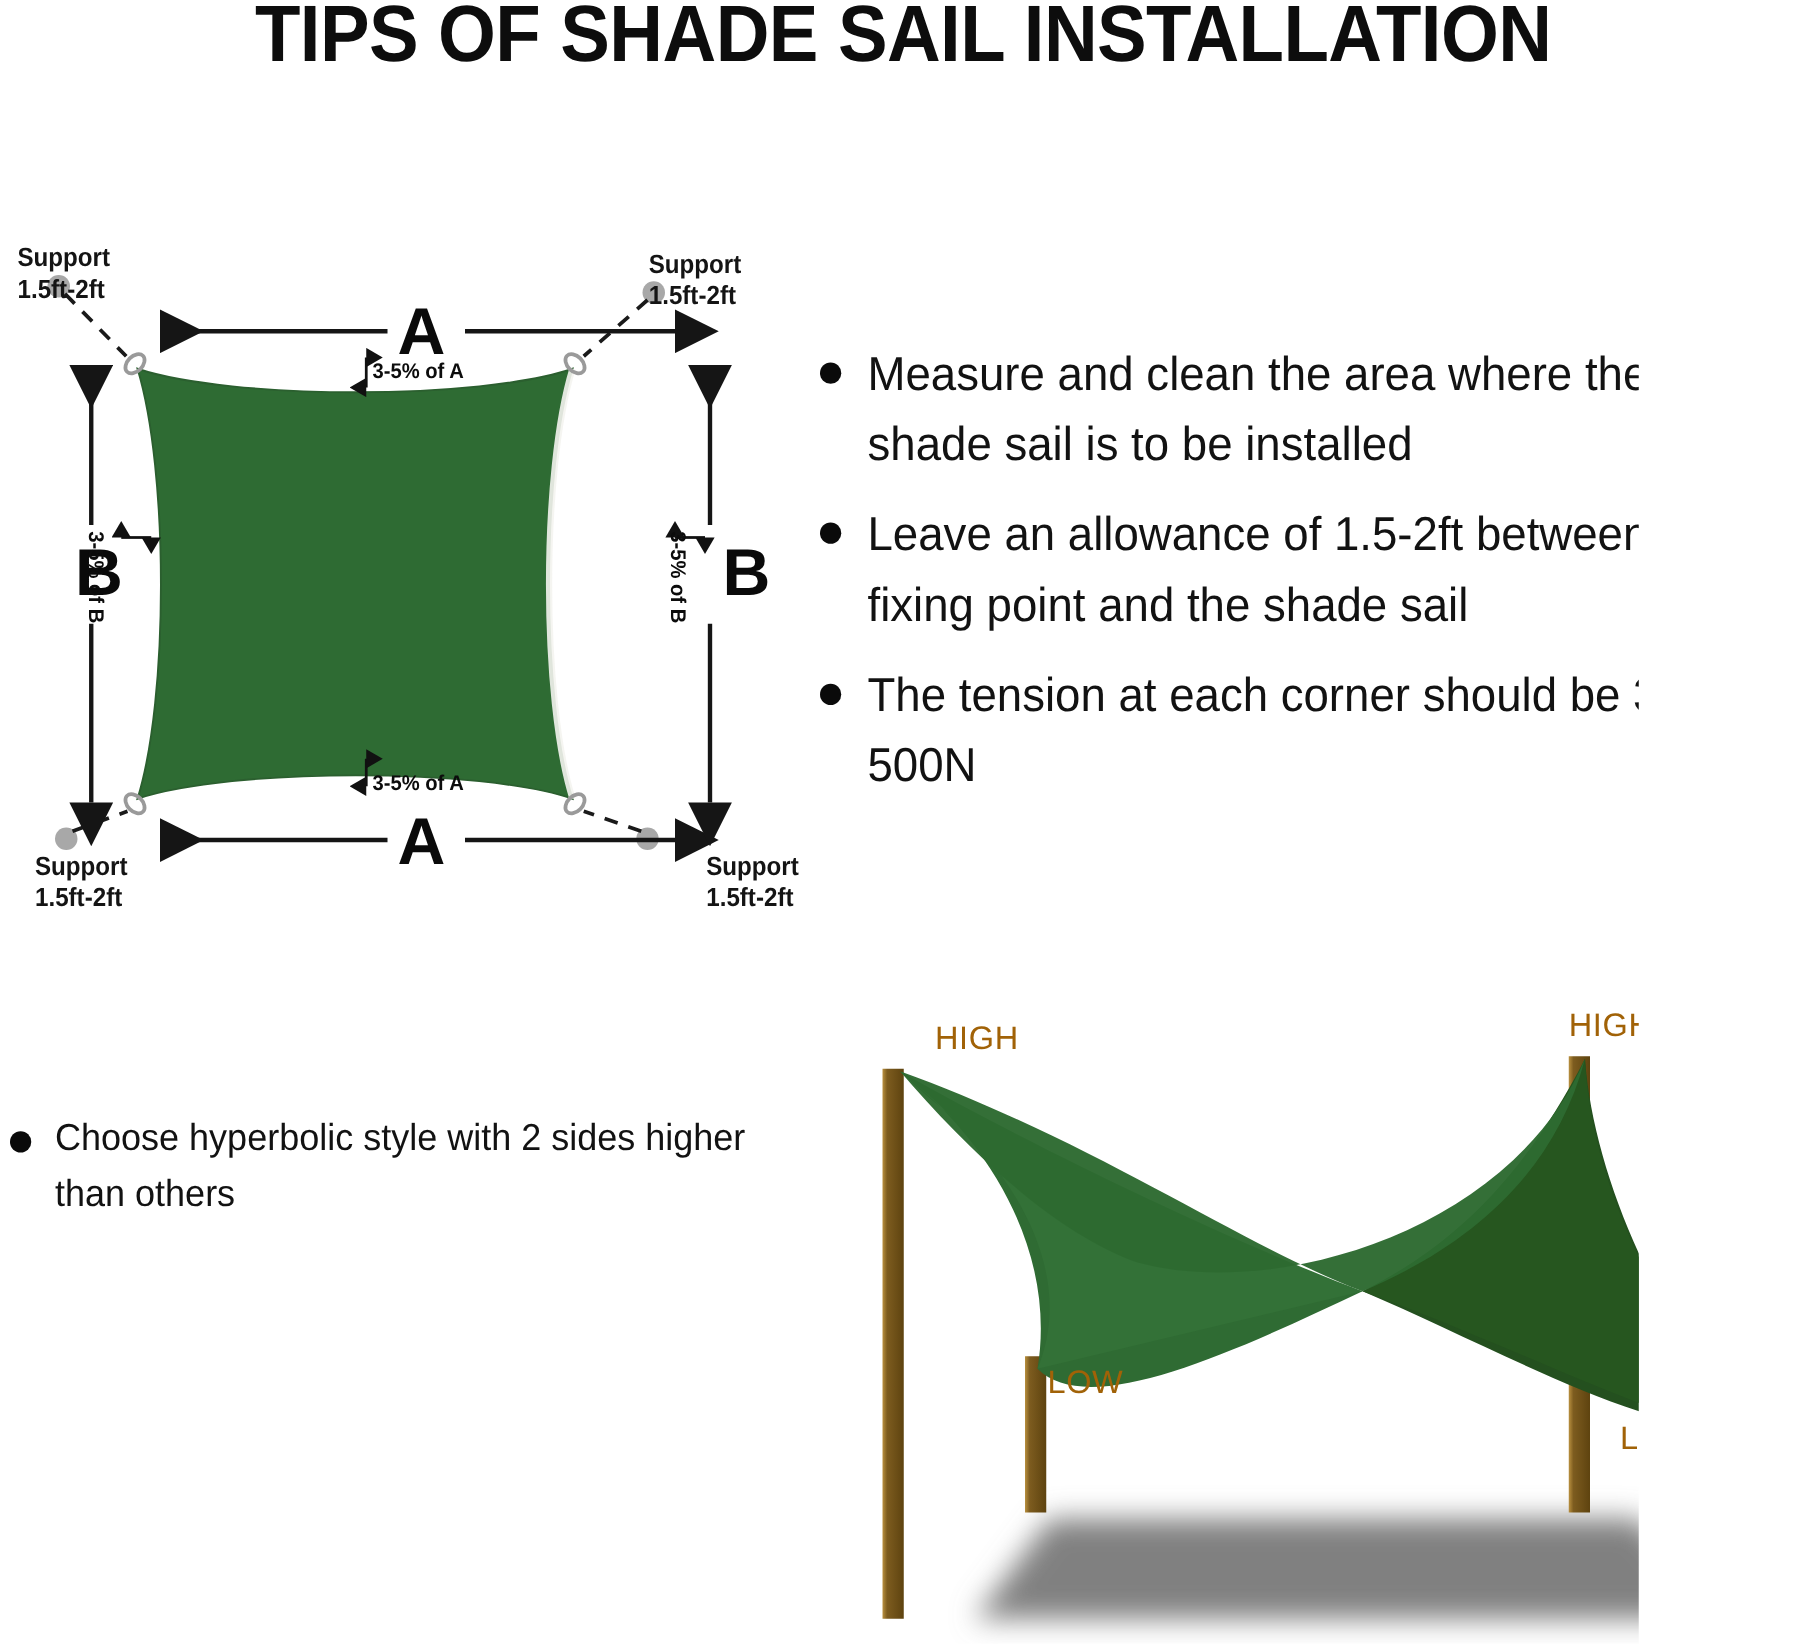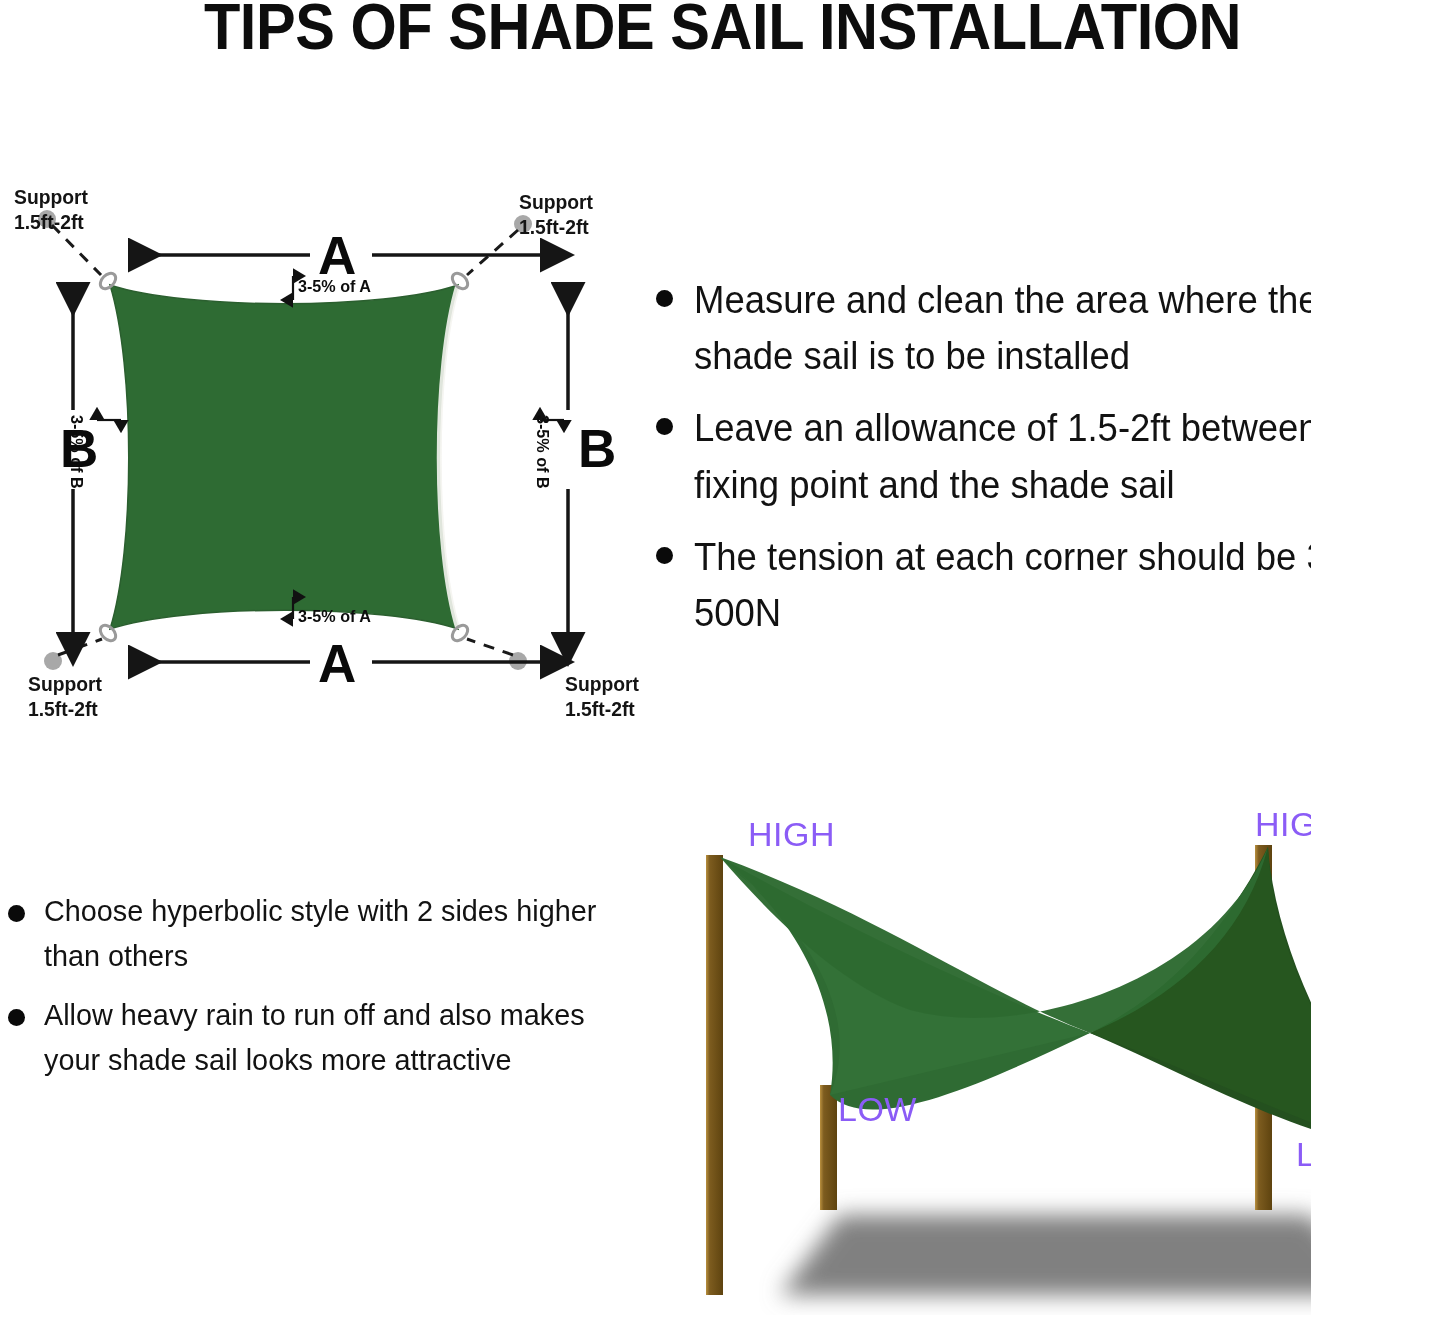--- a/index.html
+++ b/index.html
@@ -83,21 +83,21 @@
     left: 0px;
     width: 625px;
     font-size: 30px;
   }
   #tips-bottom-left .bullet-item { line-height: 1.50; margin-bottom: 14px; }
   #tips-bottom-left .bullet-dot { top: 17px; left: 8px; }
 
   
   #rect-diagram {
     position: absolute;
-    top: 167px;
+    top: 177px;
     left: 0px;
     width: 650px;
     height: 560px;
   }
   #rect-diagram svg { display: block; }
 
   .supp-label {
     position: absolute;
     font-family: "Liberation Sans", sans-serif;
     font-weight: bold;
@@ -155,22 +155,22 @@
     left: 690px;
     width: 745px;
     height: 520px;
   }
   #hyper-diagram svg { display: block; }
 
   .hl-label {
     position: absolute;
     font-family: "Liberation Sans", sans-serif;
     font-weight: normal;
-    font-size: 34px;
-    color: #8b5cf6;
+    font-size: 26px;
+    color: #a16207;
     letter-spacing: 0.5px;
     white-space: nowrap;
   }
   #lab-high-left { top: 20px; left: 58px; }
   #lab-high-right { top: 10px; left: 565px; }
   #lab-low-left  { top: 295px; left: 148px; }
   #lab-low-right { top: 340px; left: 606px; }
 </style>
 </head>
 <body>
@@ -297,24 +297,20 @@
       <span class="bullet-dot"></span>
       <span class="bullet-text">The tension at each corner should be 300-500N</span>
     </li>
   </ul>
 
   <ul class="bullet-list" id="tips-bottom-left">
     <li class="bullet-item">
       <span class="bullet-dot"></span>
       <span class="bullet-text">Choose hyperbolic style with 2 sides higher than others</span>
     </li>
-    <li class="bullet-item">
-      <span class="bullet-dot"></span>
-      <span class="bullet-text">Allow heavy rain to run off and also makes your shade sail looks more attractive</span>
-    </li>
   </ul>
 
   <div id="hyper-diagram">
     <svg width="745" height="520" viewBox="0 0 745 520">
       <defs>
         <filter id="softShadow" x="-30%" y="-60%" width="160%" height="250%">
           <feGaussianBlur stdDeviation="11"></feGaussianBlur>
         </filter>
         <linearGradient id="postGrad" x1="0" y1="0" x2="1" y2="0">
           <stop offset="0%" stop-color="#b9903f"></stop>

